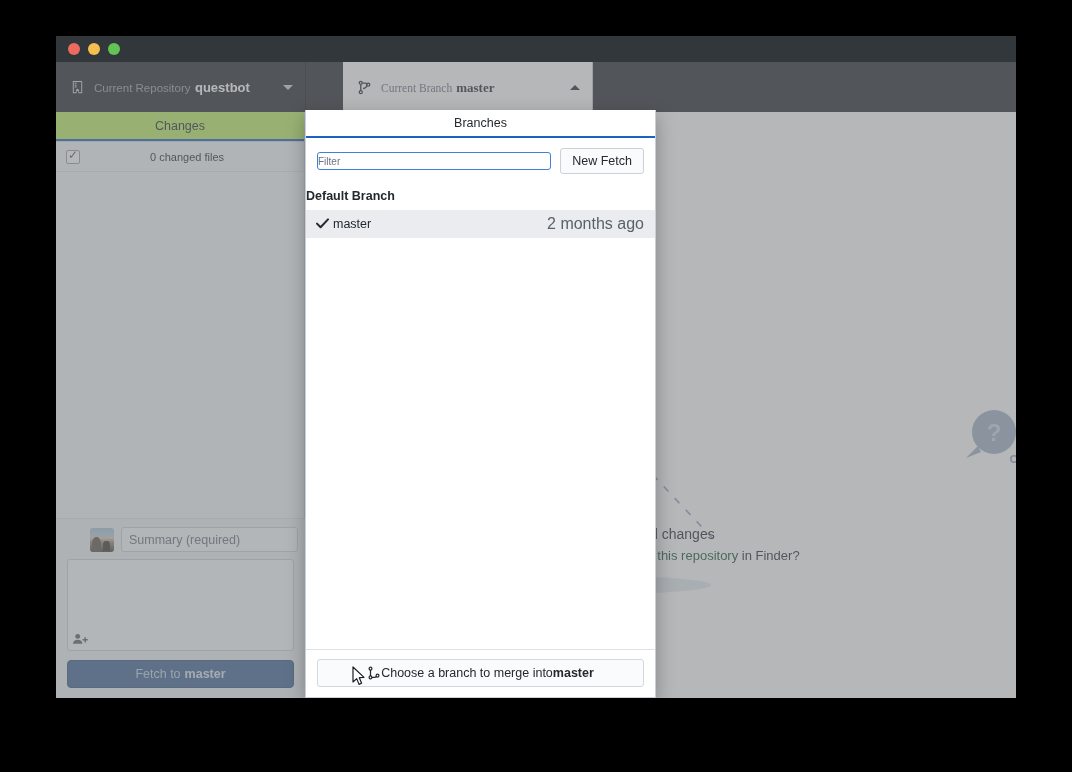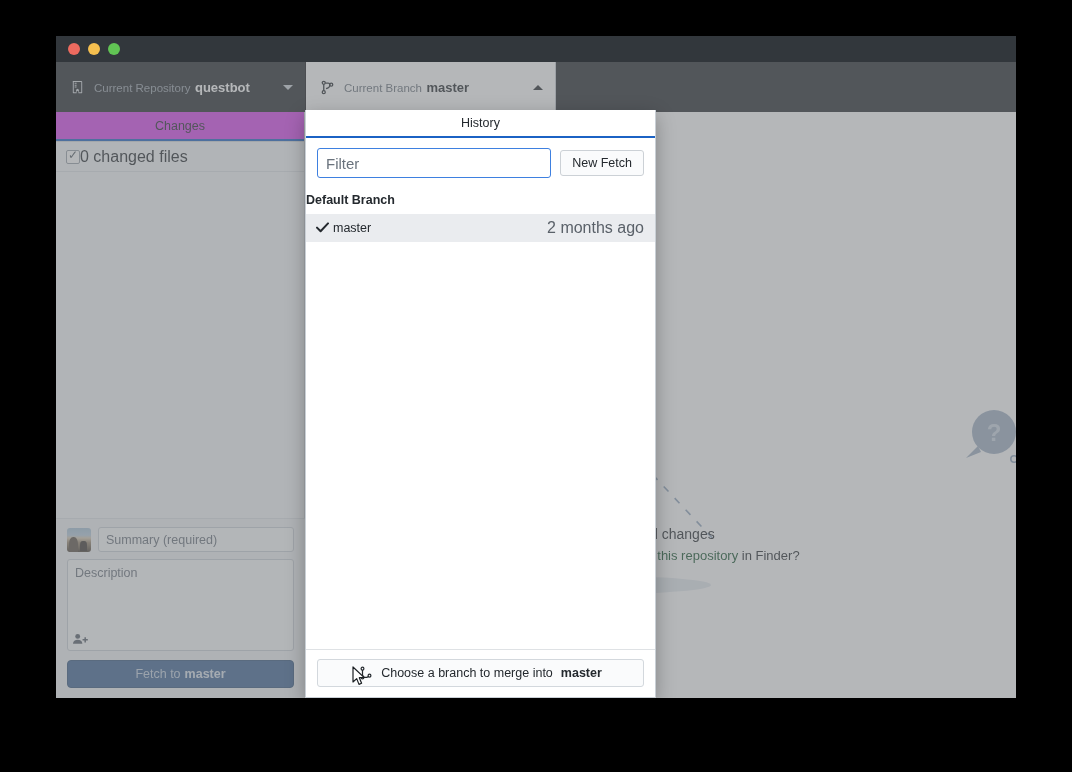--- a/index.html
+++ b/index.html
@@ -32,30 +32,31 @@
   .traffic.close { background: #ed6a5f; }
   .traffic.min   { background: #f5bf4f; }
   .traffic.max   { background: #61c454; }
 
   
   #toolbar {
     position: absolute; left: 0; top: 26px;
     width: 100%; height: 50px;
     background: #24292e;
     display: flex;
+    gap: 37px;
   }
   .tb-item {
     height: 50px;
     display: flex; align-items: center;
     padding: 0 10px;
     border-right: 1px solid #141619;
     color: #fff;
   }
   #tb-repo { width: 250px; }
-  #tb-branch { width: 250px; }
+  #tb-branch { width: 250px; font-family: Liberation Serif, serif; }
   #tb-fetch { width: 225px; }
   #tb-filler { flex: 1; border-right: none; }
   .tb-icon {
     width: 22px; flex: 0 0 22px;
     display: flex; align-items: center; justify-content: center;
     color: #d9dde1;
   }
   .tb-text { flex: 1; padding-left: 6px; min-width: 0; }
   .tb-label {
     font-size: 11.5px; color: #9aa2ab; line-height: 15px;
@@ -87,51 +88,51 @@
     background: #f1f3f5;
     border-bottom: 1px solid #d8dce1;
   }
   .tab {
     flex: 1; display: flex; align-items: center; justify-content: center;
     font-size: 12.5px; color: #24292e;
     border-bottom: 2px solid transparent;
     background: #eceff1;
     position: relative;
   }
-  .tab.active { background: #d946ef; border-bottom-color: #1b62c4; }
+  .tab.active { background: #bef264; border-bottom-color: #1b62c4; }
   .tab + .tab { border-left: 1px solid #d8dce1; }
 
   #changes-header {
     height: 30px; display: flex; align-items: center;
     padding: 0 10px;
     border-bottom: 1px solid #e0e4e8;
     background: #f6f8fa;
   }
   .ck {
     width: 14px; height: 14px;
     border: 1px solid #9aa2ab; border-radius: 2px;
     background: #fff; position: relative; flex: 0 0 14px;
   }
   .ck::after {
     content: "✓"; position: absolute;
     left: 1px; top: -3px; font-size: 12px; color: #555e66;
   }
   #changes-header .label {
-    flex: 1; font-size: 16px; color: #24292e;
+    flex: 1; text-align: center; font-size: 11px; color: #24292e;
   }
   #file-list { height: 345px; background: #f6f8fa; }
 
   
   #commit-area {
     position: absolute; left: 0; bottom: 0;
     width: 249px; padding: 8px 11px 10px;
     background: #f1f3f5;
     border-top: 1px solid #e0e4e8;
   }
-  #summary-row { display: flex; align-items: center; gap: 7px; }
+  #summary-row { display: flex; align-items: center; gap: 7px; margin-left: 23px; }
   #avatar {
     width: 24px; height: 24px; border-radius: 3px; flex: 0 0 24px;
     background: linear-gradient(180deg,
       #a8c3d8 0%, #b9cfe0 30%, #d9cbb4 42%, #9b8a72 60%, #4b4238 100%);
     overflow: hidden; position: relative;
   }
   #avatar::before {
     content:""; position:absolute; left:2px; bottom:0;
     width:9px; height:15px; border-radius:45% 45% 0 0;
     background:#5d5348;
@@ -221,23 +222,23 @@
   .pr-badge {
     background: #e6e9ec; color: #3d4650;
     border-radius: 9px; font-size: 10.5px;
     padding: 1px 6px; line-height: 13px;
   }
   #filter-row {
     display: flex; align-items: center; gap: 9px;
     padding: 10px 11px 9px;
   }
   #filter-input {
-    flex: 1; height: 30px;
+    flex: 1; height: 18px;
     border: 1px solid #3e80e0; border-radius: 3px;
-    padding: 0 8px; font-size: 15px; color: #24292e;
+    padding: 0 0; font-size: 10px; color: #24292e;
     background: #fff; outline: none;
     font-family: "Liberation Sans", sans-serif;
   }
   #filter-input::placeholder { color: #6a737d; }
   #new-branch-button {
     height: 26px; padding: 0 11px;
     border: 1px solid #ccd1d6; border-radius: 3px;
     background: #fafbfc; color: #24292e; font-size: 12.5px;
     font-family: "Liberation Sans", sans-serif;
   }
@@ -257,21 +258,21 @@
   .branch-name { flex: 1; }
   .branch-date { color: #5a6169; font-size: 16px; }
   #merge-bar {
     border-top: 1px solid #dfe2e5;
     padding: 9px 11px 10px;
   }
   #merge-button {
     width: 100%; height: 28px;
     border: 1px solid #d3d8dd; border-radius: 3px;
     background: #fafbfc; color: #24292e; font-size: 12.5px;
-    display: flex; align-items: center; justify-content: center; gap: 8px;
+    display: flex; align-items: center; justify-content: center; gap: 0;
     position: relative;
     font-family: "Liberation Sans", sans-serif;
   }
   #merge-button b { font-weight: bold; }
   #mouse-cursor {
     position: absolute; left: 352px; top: 666px;
     width: 14px; height: 20px; z-index: 60; pointer-events: none;
   }
 </style>
 </head>
@@ -342,21 +343,20 @@
     </div>
 
     <div id="file-list"></div>
 
     <div id="commit-area">
       <div id="summary-row">
         <span id="avatar"></span>
         <input id="summary-input" type="text" placeholder="Summary (required)" style="">
       </div>
       <div id="description-box">
-        <textarea id="description-input" placeholder="Description" style=""></textarea>
         <span id="coauthor-btn">
           <svg width="15" height="12" viewBox="0 0 16 12" fill="currentColor">
             <circle cx="5" cy="3.2" r="2.6"></circle>
               <path d="M0 11c0-2.6 2.2-4.2 5-4.2s5 1.6 5 4.2H0z"></path>
             <path d="M12.2 4h1.6v2h2v1.6h-2v2h-1.6v-2h-2V6h2V4z"></path>
           </svg>
         </span>
       </div>
       <button id="commit-button">
         <span>Fetch to </span>
@@ -407,21 +407,21 @@
     </div>
   </div>
 
   <div id="dim"></div>
 </div>
 
 <div id="branch-foldout">
 
   <div id="fold-tabs">
     <div class="fold-tab active">
-      <span>History</span>
+      <span>Branches</span>
     </div>
   </div>
 
   <div id="filter-row">
     <input id="filter-input" type="text" placeholder="Filter" style="">
     <button id="new-branch-button">New Fetch</button>
   </div>
 
   <div id="branch-list">
     <div class="branch-group-header">Default Branch</div>

